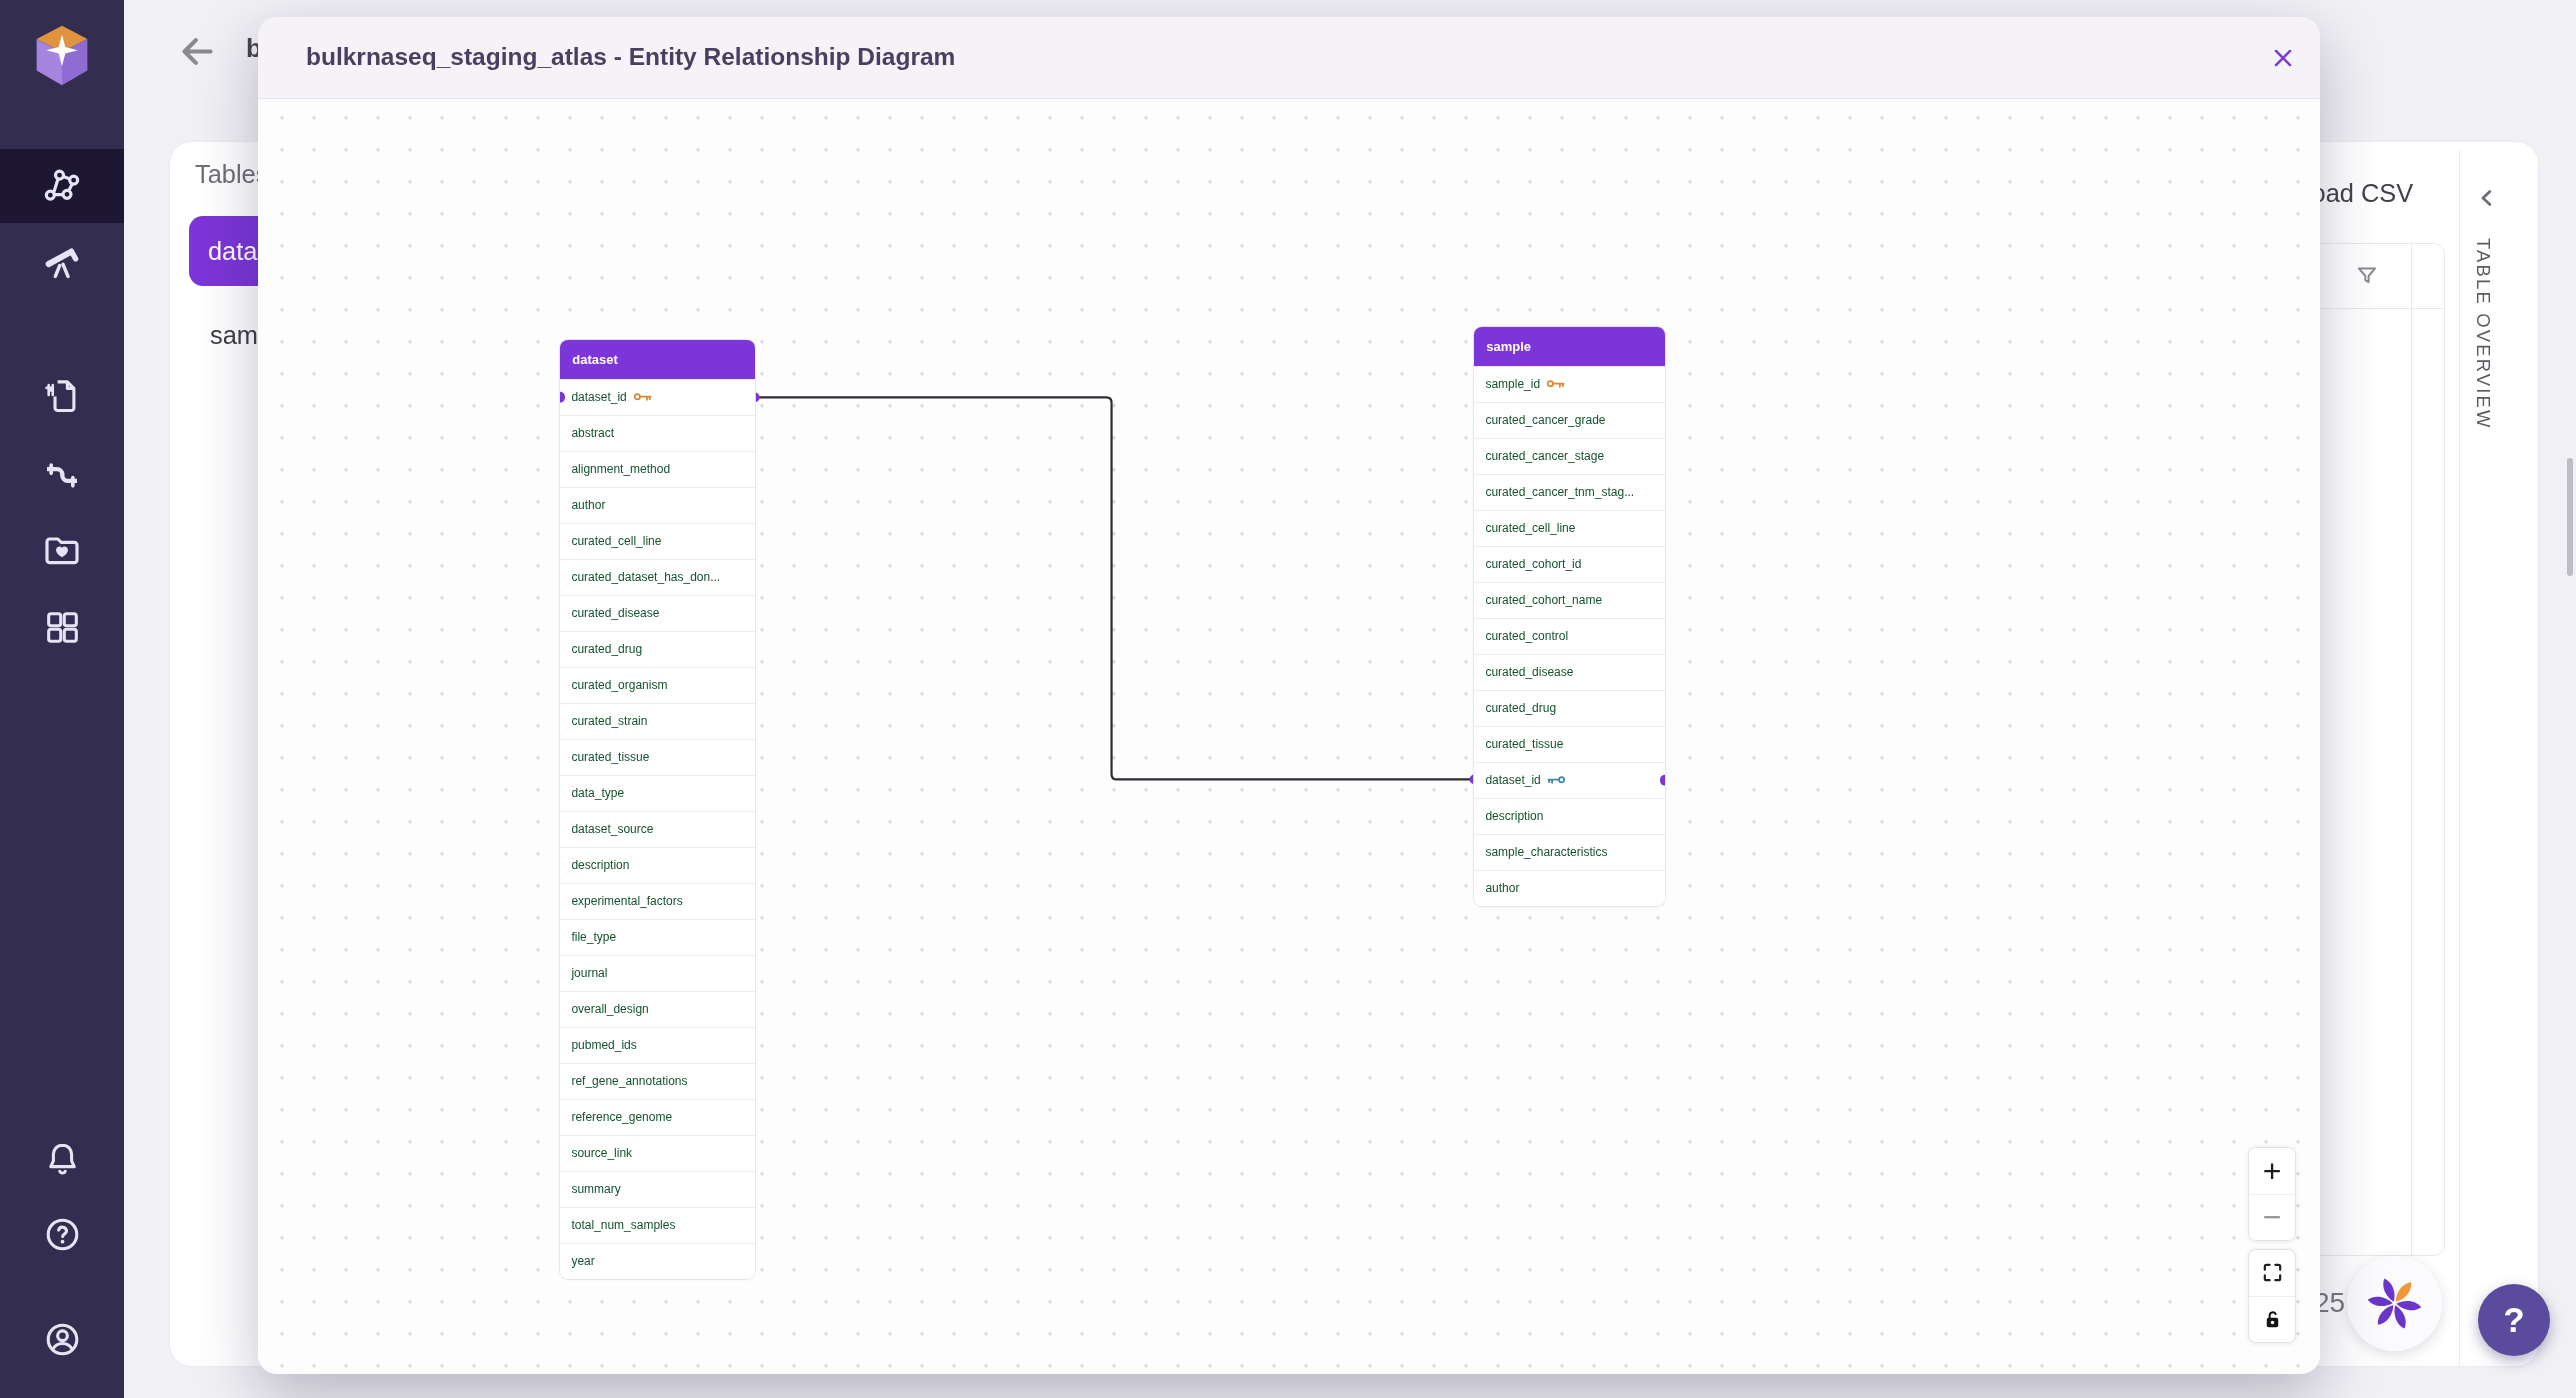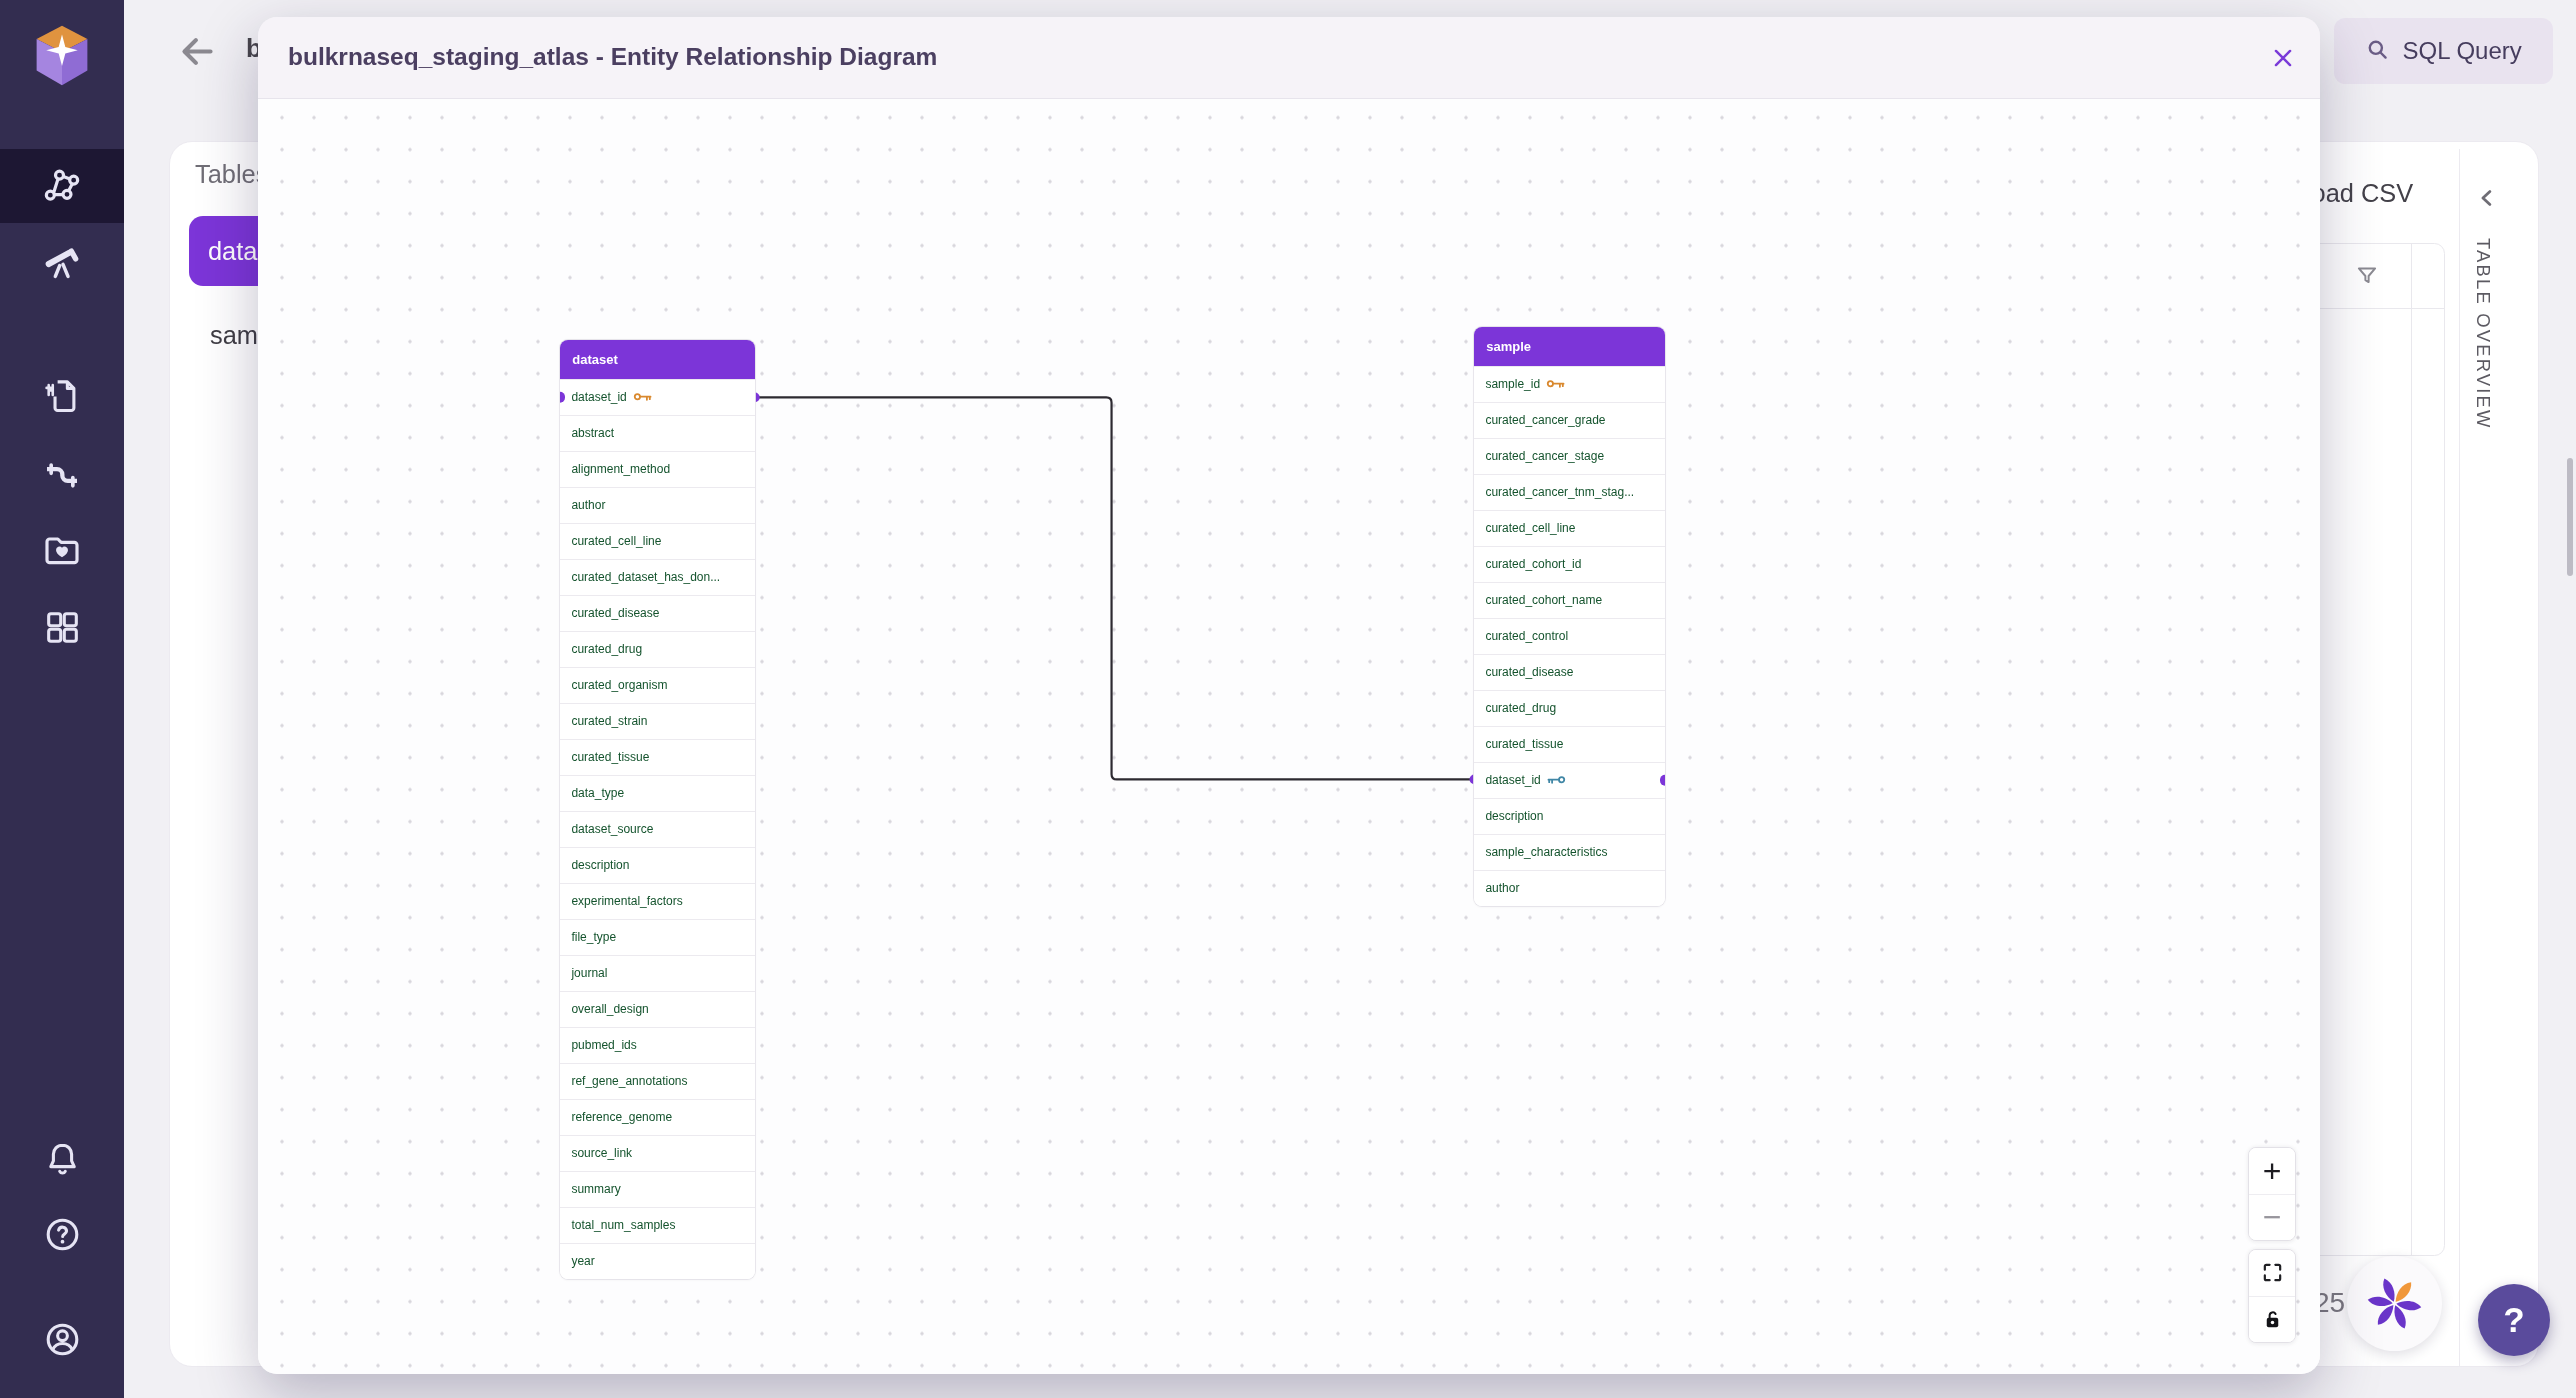--- a/index.html
+++ b/index.html
@@ -31,21 +31,21 @@
   .rail-chevron{position:absolute;left:2473px;top:184px;width:28px;height:28px;cursor:pointer;}
   .rail-label{position:absolute;left:2472px;top:238px;writing-mode:vertical-rl;font-size:18.4px;letter-spacing:2.2px;font-weight:500;color:#5c5a62;white-space:nowrap;}
   .rows-count{position:absolute;left:2314px;top:1287px;font-size:28px;color:#7b7980;}
   .flower-badge{position:absolute;left:2347px;top:1256px;width:95px;height:95px;border-radius:50%;background:#fbfafc;box-shadow:0 3.5px 12.3px rgba(30,20,60,.14);display:flex;align-items:center;justify-content:center;}
   .help-fab{position:absolute;left:2478px;top:1284px;width:72px;height:72px;border-radius:50%;background:#5a4b9c;box-shadow:0 5.3px 14px rgba(40,30,90,.35);display:flex;align-items:center;justify-content:center;color:#fff;font-size:35px;font-weight:bold;cursor:pointer;}
   .scroll-thumb{position:absolute;left:2567px;top:458px;width:6.1px;height:118px;border-radius:3.5px;background:#bdbbc4;}
 
   
   .modal{position:absolute;left:258px;top:16.6px;width:2062px;height:1357px;border-radius:19px;box-shadow:0 21px 61px rgba(35,25,70,.28);z-index:40;}
   .modal-header{position:absolute;left:0;top:0;right:0;height:82px;background:#f6f3f8;border-bottom:0.9px solid #e7e4ec;border-radius:19px 19px 0 0;display:flex;align-items:center;box-sizing:border-box;}
-  .modal-title{padding-left:30px;font-size:24.5px;font-weight:600;color:#4b3f61;white-space:nowrap;}
+  .modal-title{padding-left:30px;font-size:24.5px;font-weight:600;color:#4b3f61;white-space:nowrap;margin-left:18px;}
   .modal-close{position:absolute;right:24.5px;top:28px;width:26px;height:26px;cursor:pointer;}
   .erd-canvas{position:absolute;left:0;top:82px;width:2062px;height:1275px;border-radius:0 0 19px 19px;overflow:hidden;background-color:#fdfdfe;background-image:radial-gradient(circle,#d8d6dc 1.5px,transparent 1.7px);background-size:32px 32px;background-position:8px 2.6px;}
   .erd-svg{position:absolute;left:0;top:0;pointer-events:none;}
 
   .entity{position:absolute;background:#fff;border-radius:8px;overflow:hidden;box-shadow:0 0 0 0.9px #e6e4ea,0 0.9px 2.6px rgba(20,20,40,.06);cursor:grab;}
   .entity-header{height:39px;background:#7c35d8;color:#fff;font-weight:bold;font-size:13px;display:flex;align-items:center;padding:0 12.3px;box-sizing:border-box;}
   .entity-row{position:relative;height:36px;display:flex;align-items:center;padding:0 11.4px;box-sizing:border-box;font-size:12px;color:#14532d;border-top:0.9px solid #eceaef;background:#fff;white-space:nowrap;}
   .entity-row .key-icon{margin-left:6.1px;display:inline-flex;}
   .port{position:absolute;width:10.5px;height:10.5px;border-radius:50%;background:#7c35d8;top:50%;transform:translateY(-50%);}
   .port-left{left:-5.3px;}
@@ -62,27 +62,20 @@
 
 <div class="screen">
 
   <div class="topbar-back">
     <svg width="39" height="39" viewBox="0 0 24 24" fill="none">
         <path d="M20 12H5M11 5l-7 7 7 7" stroke="#8b8990" stroke-width="2.6" stroke-linecap="round" stroke-linejoin="round"></path>
       </svg>
   </div>
   <div class="page-title-frag">b</div>
 
-  <div class="sql-btn">
-    <span><svg width="26" height="26" viewBox="0 0 24 24" fill="none">
-          <circle cx="10" cy="10" r="5.6" stroke="#6a5c85" stroke-width="2.2"></circle>
-          <path d="M14.3 14.3 19 19" stroke="#6a5c85" stroke-width="2.2" stroke-linecap="round"></path>
-        </svg></span>
-    <span class="lbl">SQL Query</span>
-  </div>
 
   <div class="content-card"></div>
   <div class="tables-heading">Tables</div>
   <div class="table-chip-active">dataset</div>
   <div class="table-chip-plain">sample</div>
   <div class="download-csv">Download CSV</div>
 
   <div class="bg-table">
     <div class="hdr">
       <span class="funnel"><svg width="26" height="26" viewBox="0 0 24 24" fill="none">

